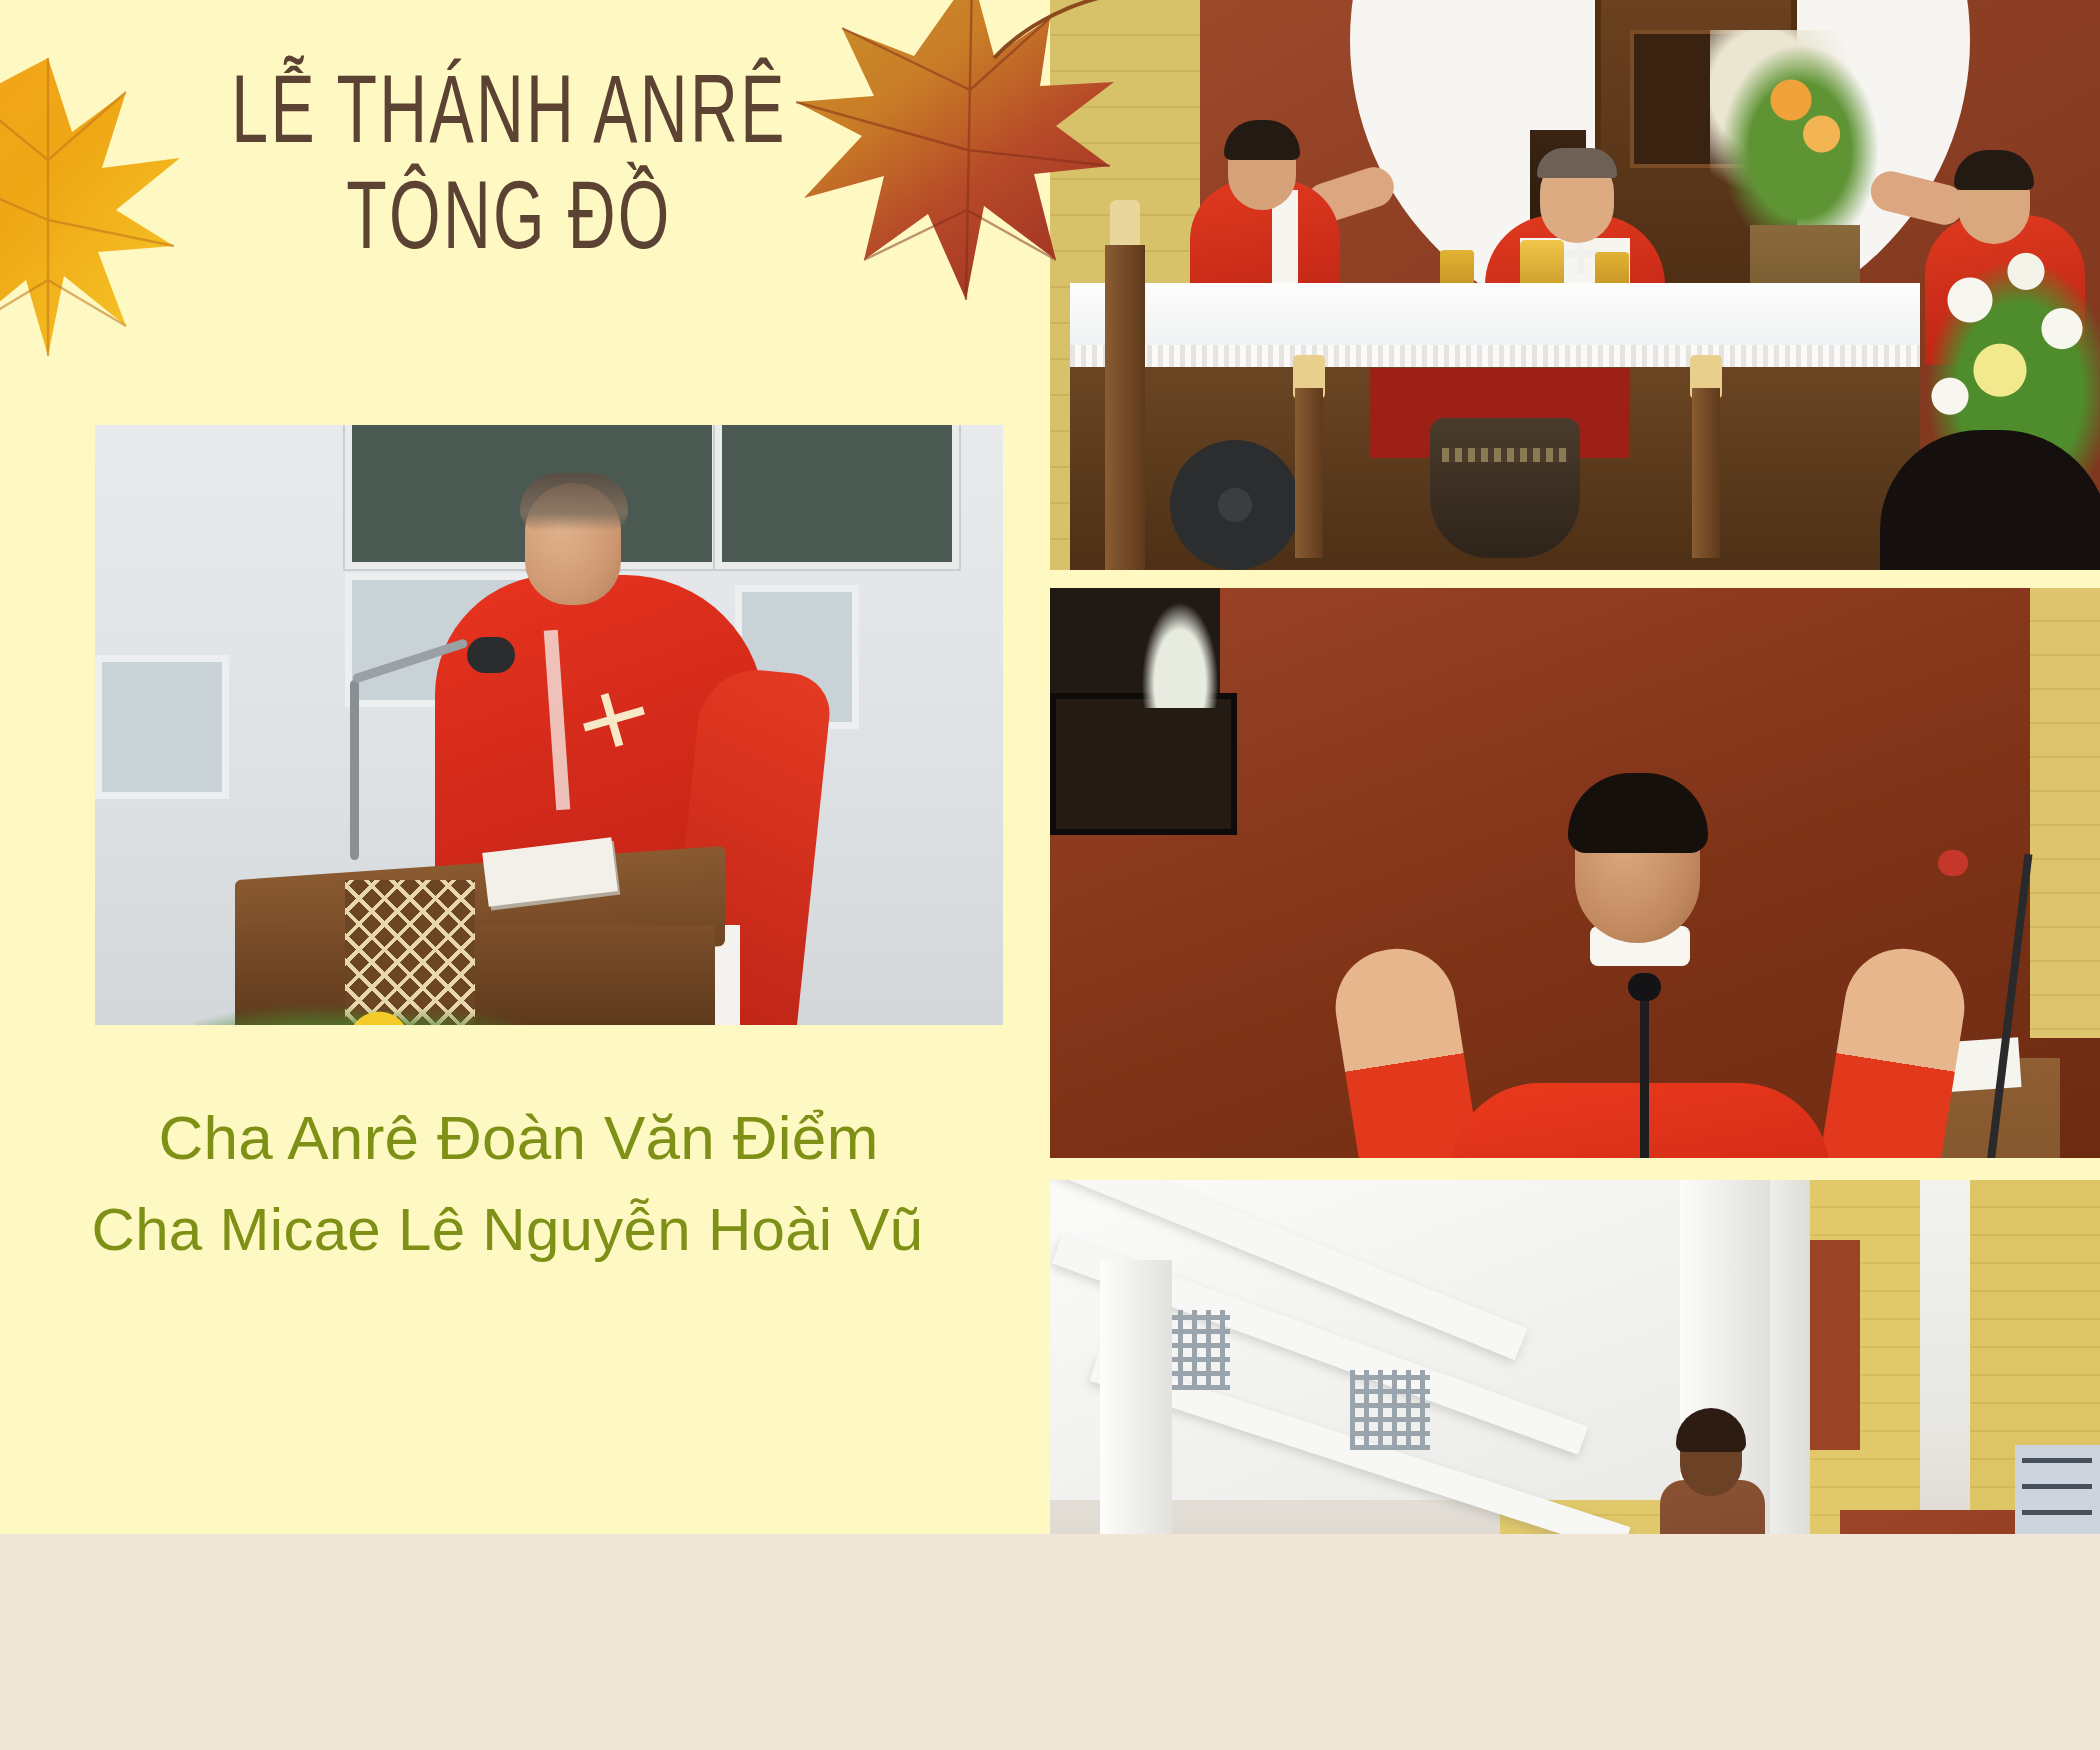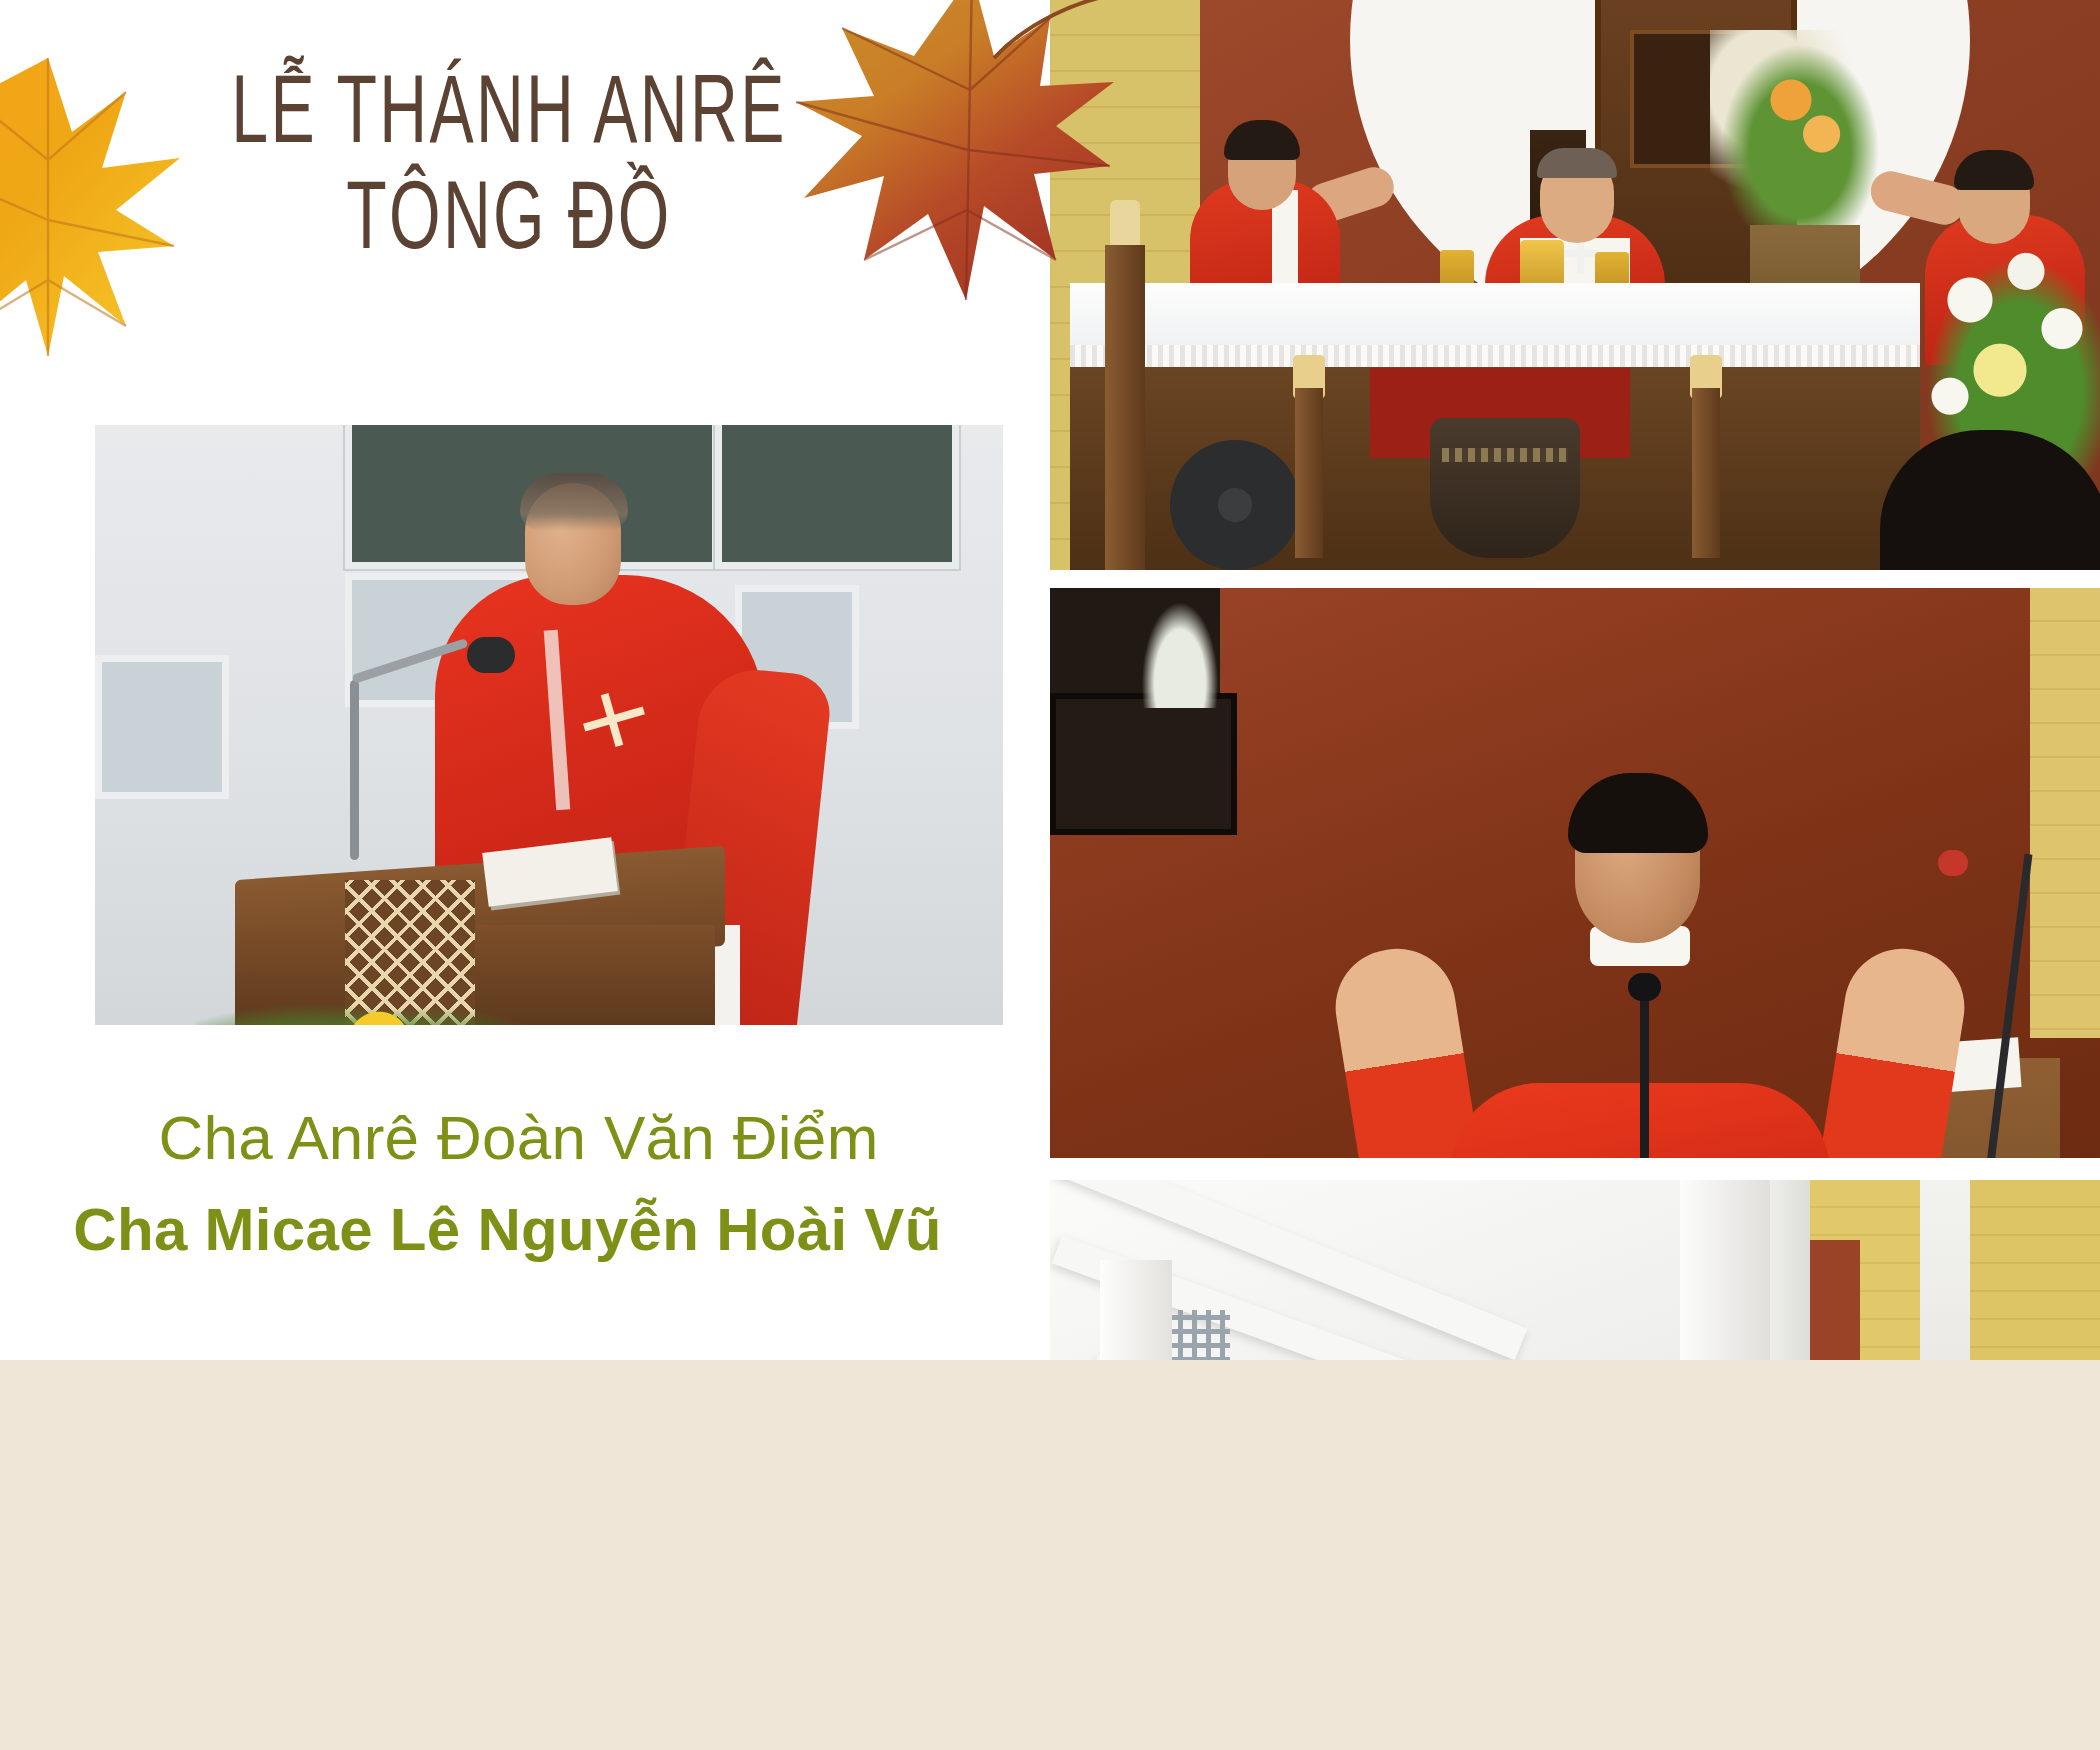--- a/index.html
+++ b/index.html
@@ -2,22 +2,22 @@
 <html><head>
 <meta charset="utf-8">
 <style>
   html,body{margin:0;padding:0;}
   body{
     width:2100px;height:1750px;overflow:hidden;
     font-family:"Liberation Sans", sans-serif;
     background:#f0e6d8;
   }
   .poster{
-    position:relative;width:2100px;height:1360px;overflow:hidden;
-    background-color:#ffffff;
+    position:relative;width:2100px;height:1534px;overflow:hidden;
+    background-color:#fef9c3;
     background-image:
       radial-gradient(circle at 12% 18%, rgba(201,178,148,.25) 0 2px, transparent 3px),
       radial-gradient(circle at 37% 62%, rgba(196,172,142,.22) 0 2px, transparent 3px),
       radial-gradient(circle at 68% 27%, rgba(205,183,153,.20) 0 2px, transparent 3px),
       radial-gradient(circle at 84% 73%, rgba(198,175,146,.22) 0 2px, transparent 3px),
       radial-gradient(circle at 22% 88%, rgba(203,181,151,.20) 0 2px, transparent 3px),
       repeating-linear-gradient(102deg, rgba(186,160,128,.10) 0 1px, transparent 1px 7px),
       repeating-linear-gradient(16deg, rgba(190,166,135,.08) 0 1px, transparent 1px 9px),
       linear-gradient(135deg,#f5ece0 0%,#efe4d4 45%,#f3ead e 100%);
   }
@@ -46,21 +46,20 @@
     letter-spacing:.005em;
     margin-left:22px;
   }
   .ky-head{
     font-size:59px;font-weight:bold;color:#b0422a;margin-top:92px;
     line-height:1.1;letter-spacing:-.005em;
   }
   .ky-name{
     font-size:60px;color:#7f9016;line-height:1.3;margin-top:14px;
     letter-spacing:.005em;
-    font-weight:bold;
   }
 
   
   .photo{position:absolute;overflow:hidden;}
   .p-main{left:95px;top:425px;width:908px;height:600px;}
   .p-tr{left:1050px;top:0px;width:1050px;height:570px;}
   .p-mr{left:1050px;top:588px;width:1050px;height:570px;}
   .p-br{left:1050px;top:1180px;width:1050px;height:570px;}
 
   .ph-layer{position:absolute;}

